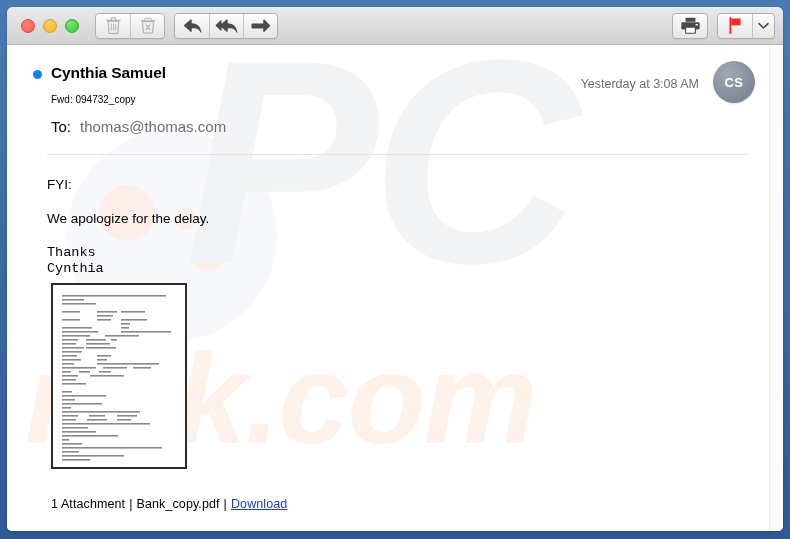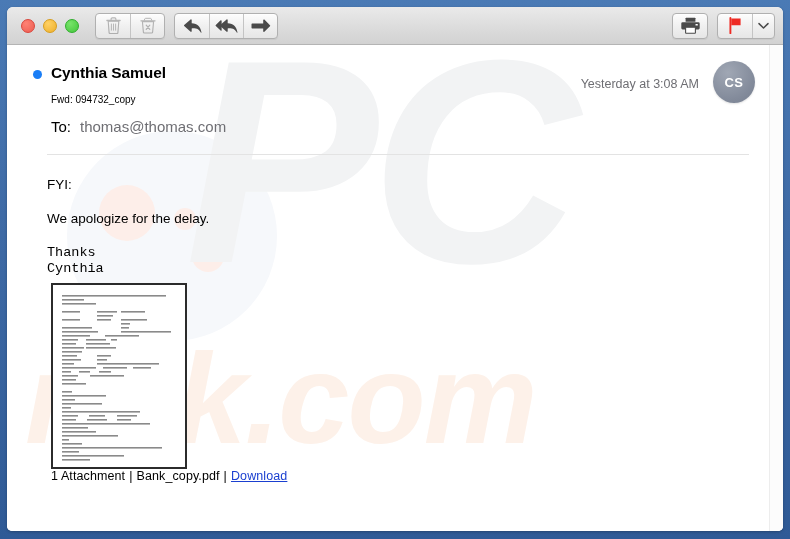--- a/index.html
+++ b/index.html
@@ -281,21 +281,21 @@
     height: 186px;
     box-sizing: border-box;
     border: 2px solid #2b2b2b;
     background: #ffffff;
     padding: 7px 6px;
     overflow: hidden;
     position: relative;
   }
   .thumb-lines { display: block; }
   .att-caption {
-    margin-top: 0;
+    margin-top: 28px;
     font-size: 12.5px;
     color: #000000;
     letter-spacing: 0.1px;
   }
   .att-caption .sep { color: #000000; margin: 0 4px; }
   .att-link {
     color: #1a3fd0;
     text-decoration: underline;
     cursor: pointer;
   }

